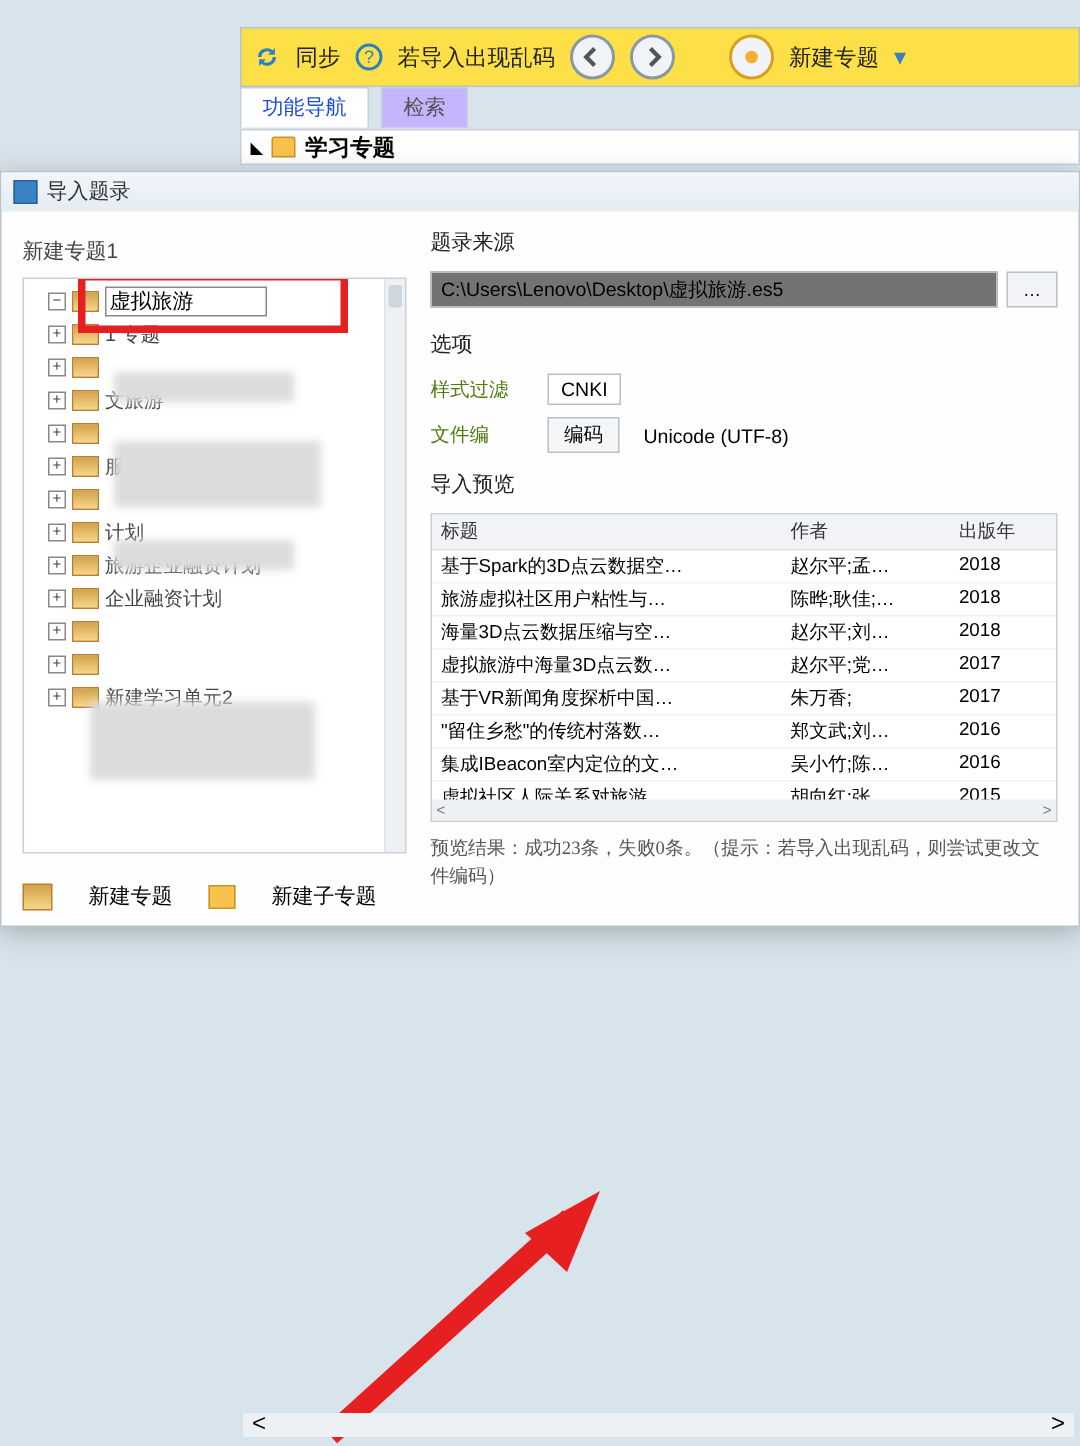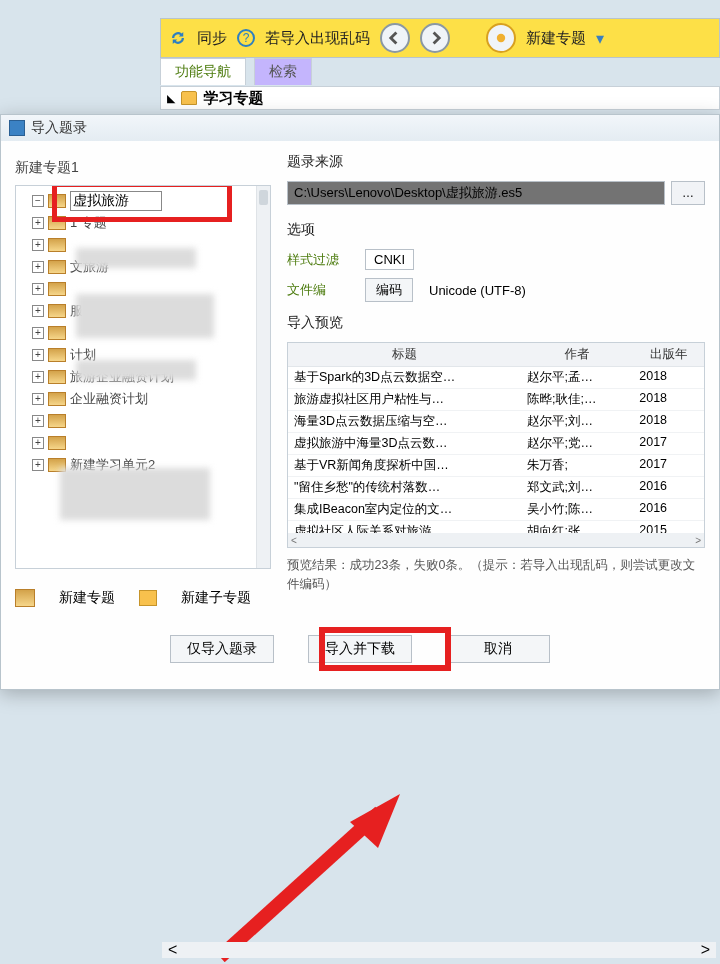--- a/index.html
+++ b/index.html
@@ -9,21 +9,21 @@
   .bg-toolbar { position: absolute; top: 18px; left: 160px; right: 0; height: 40px;
                 display: flex; align-items: center; gap: 10px; background: #fde047;
                 border: 1px solid #b8c4cc; padding: 4px 8px; }
   .bg-toolbar .ico { width: 18px; height: 18px; }
   .bg-toolbar span.lbl { font-size: 15px; color: #222; }
   .circ-btn { width: 30px; height: 30px; border: 2px solid #8a98a4; border-radius: 50%;
               display: flex; align-items: center; justify-content: center; background:#f0f4f8;}
   .bg-tabs   { position: absolute; top: 58px; left: 160px; display: flex; gap: 8px; }
   .bg-tab    { padding: 4px 14px; font-size: 14px; color:#555; border:1px solid #c7d0d8;
                border-bottom: none; background:#c4b5fd; }
-  .bg-tab.active { background:#ffffff; font-weight:500; color:#4d7c0f; }
+  .bg-tab.active { background:#ffffff; font-weight:500; color:#1d4ed8; }
   .bg-tree   { position: absolute; top: 86px; left: 160px; right: 0; height: 24px;
                background:#fff; border:1px solid #c7d0d8; padding:2px 6px; font-size:15px;
                display:flex; align-items:center; gap:6px;}
   .folder-ico{ width:16px; height:14px; background:#f8c14d; border:1px solid #c6942a; border-radius:2px 2px 0 0;}
 
   
   .dialog { position:absolute; top:114px; left:0; right:0; background:#fefefe;
             border:1px solid #b8c4cc; box-shadow:0 4px 18px rgba(0,0,0,.25); }
   .dlg-title { display:flex; align-items:center; gap:6px; padding:4px 8px;
                background:linear-gradient(#f2f6fa,#e4ecf2); font-size:14px; color:#333;}
@@ -38,21 +38,21 @@
   
   .tree-title{ font-size:14px; color:#444; margin:6px 0 8px; }
   .tree-box { height:384px; border:1px solid #c7d0d8; background:#fff; position:relative;
               overflow:hidden; }
   .tree-row { display:flex; align-items:center; gap:4px; font-size:13px; height:22px;
               padding-left:6px; color:#444; }
   .tree-row .exp { width:12px; height:12px; border:1px solid #888; font-size:10px;
                    line-height:10px; text-align:center; color:#444; background:#fff;}
   .tree-row .pen { width:18px; height:14px; background:linear-gradient(#d3a24a,#f6d68a);
                    border:1px solid #b97f2a; }
-  .tree-row.edit input { font-size:14px; width:92px; height:20px; border:1px solid #888;
+  .tree-row.edit input { font-size:14px; width:108px; height:20px; border:1px solid #888;
                          padding:0 2px;}
   .tree-scrolls { position:absolute; right:0; top:0; bottom:0; width:14px; background:#eef1f4;
                   border-left:1px solid #dfe3e7;}
   .tree-scrolls .thumb{position:absolute; left:2px; right:2px; top:4px; height:15px;
                        background:#cfd6dc; border-radius:2px;}
   .blur { position:absolute; background:#dcdcdc; filter:blur(3px); }
   .hl-box1{ position:absolute; left:36px; top:-4px; width:180px; height:40px;
             border:5px solid #e62020; pointer-events:none;}
   .left-actions{ display:flex; gap:24px; margin-top:20px; font-size:14px; align-items:center;}
   .left-actions .pen{ width:20px;height:18px;background:linear-gradient(#d3a24a,#f6d68a);
@@ -66,31 +66,31 @@
   .path-row button{ width:34px; height:24px; font-size:12px;
                     border:1px solid #b8c0c8; background:#f1f3f6;}
   .opt-row{ display:flex; align-items:center; gap:16px; margin:8px 0; font-size:13px;}
   .opt-row .k{ width:62px; color:#4d7c0f;}
   .sel{ border:1px solid #b8c0c8; padding:2px 8px; font-size:13px; background:#fff;}
   .btn-sm{ border:1px solid #b8c0c8; padding:2px 10px; font-size:13px; background:#f4f6f8;}
 
   .preview{ margin-top:12px;}
   .table-box{ border:1px solid #c7d0d8; height:206px; background:#fff; font-size:12.5px;
               position:relative; overflow:hidden;}
-  .thead{ display:flex; background:#f1f3f6; border-bottom:1px solid #e2e6ea;text-align:center; }
+  .thead{ display:flex; background:#f1f3f6; border-bottom:1px solid #e2e6ea; }
   .th{ padding:3px 6px; color:#333;}
   .th.t1{ width:56%;} .th.t2{ width:27%;} .th.t3{ width:17%;}
   .trow{ display:flex; border-bottom:1px solid #f0f2f4;}
   .td{ padding:2px 6px; white-space:nowrap; overflow:hidden; text-overflow:ellipsis;}
   .td.t1{ width:56%;} .td.t2{ width:27%;} .td.t3{ width:17%;}
   .hscroll{ position:absolute; left:0; right:0; bottom:0; height:14px;
             background:#eef1f4; display:flex; justify-content:space-between;
             align-items:center; padding:0 3px;}
   .hscroll span{ font-size:10px; color:#777;}
-  .res-txt{ font-size:12.5px; color:#555; margin-top:8px; line-height:1.5;}
+  .res-txt{ font-size:12.5px; color:#555; margin-top:8px; line-height:1.5;font-family:Liberation Serif, serif;}
 
   
   .dlg-btns{ display:flex; gap:34px; justify-content:center; padding:18px 0 26px;
              background:#fefefe; position:relative;}
   .dlg-btns button{ min-width:104px; height:28px; font-size:14px;
                     border:1px solid #b8c0c8; background:#f4f6f8; }
   .hl-box2{ position:absolute; left:318px; top:10px; width:132px; height:44px;
             border:6px solid #e62020; pointer-events:none;}
 
   
@@ -310,26 +310,20 @@
           <div class="hscroll">
             <span>&lt;</span>
               <span>&gt;</span>
           </div>
         </div>
         <div class="res-txt">预览结果：成功23条，失败0条。（提示：若导入出现乱码，则尝试更改文件编码）</div>
       </div>
     </div>
   </div>
 
-  <div class="dlg-btns">
-    <button>仅导入题录</button>
-    <button>导入并下载</button>
-    <button>取消</button>
-    <div class="hl-box2"></div>
-  </div>
 </div>
 
 <svg class="arrow" viewBox="0 0 230 170">
   <line x1="20" y1="165" x2="180" y2="20" stroke="#e62020" stroke-width="14"></line>
   <polygon points="200,2 150,30 178,56" fill="#e62020"></polygon>
 </svg>
 
 <div class="bottom-scroll">
   <span>&lt;</span>
     <span>&gt;</span>

